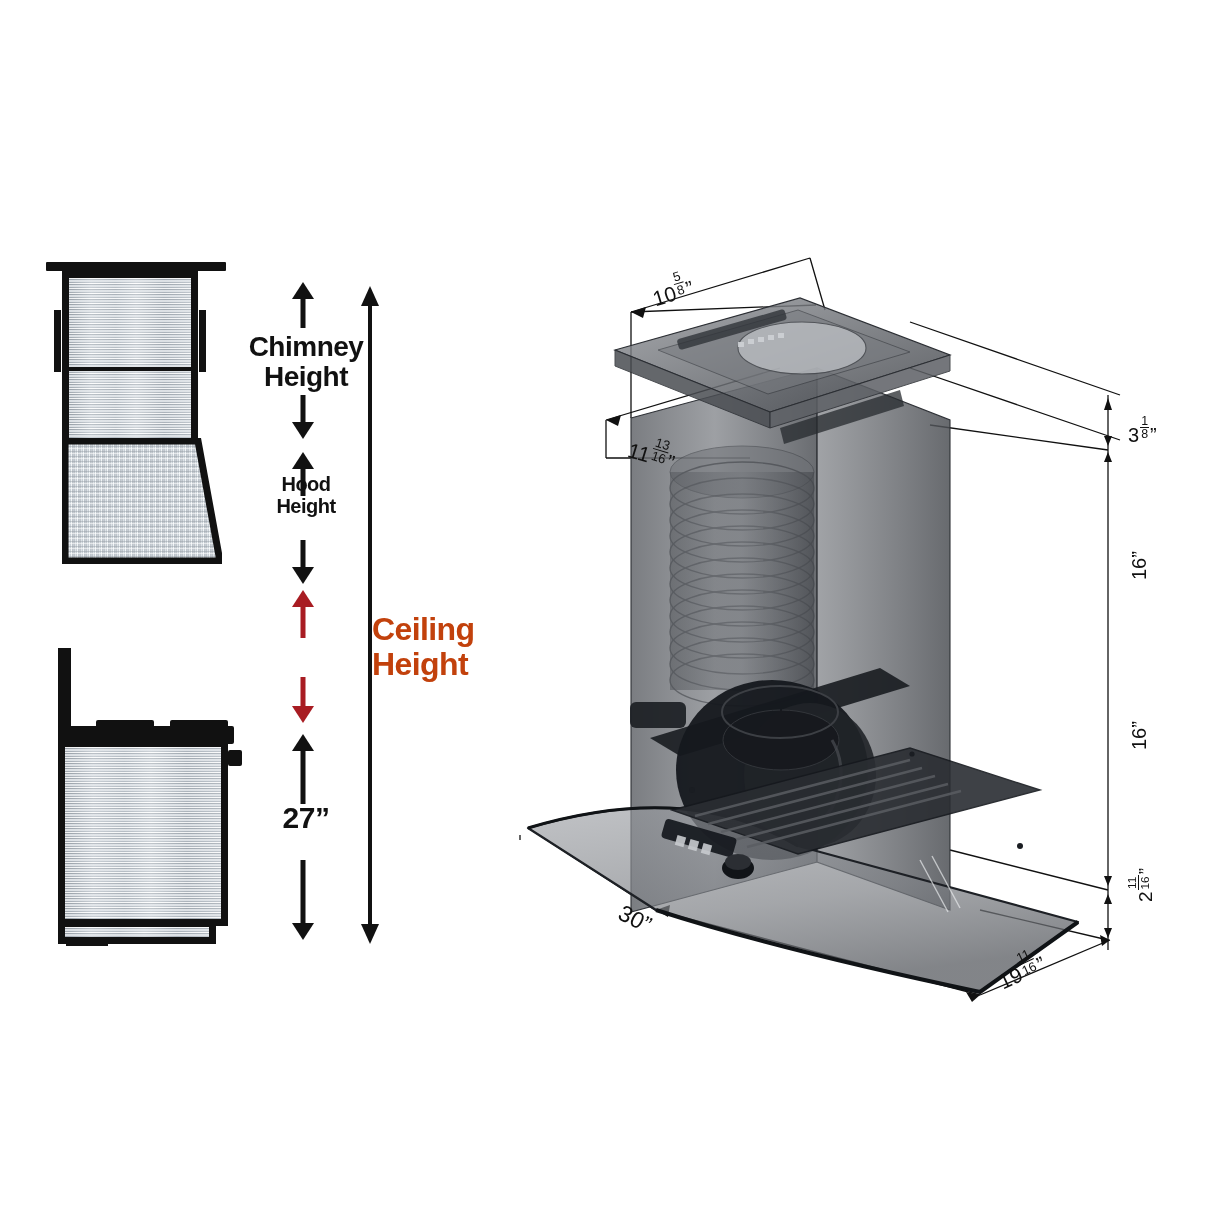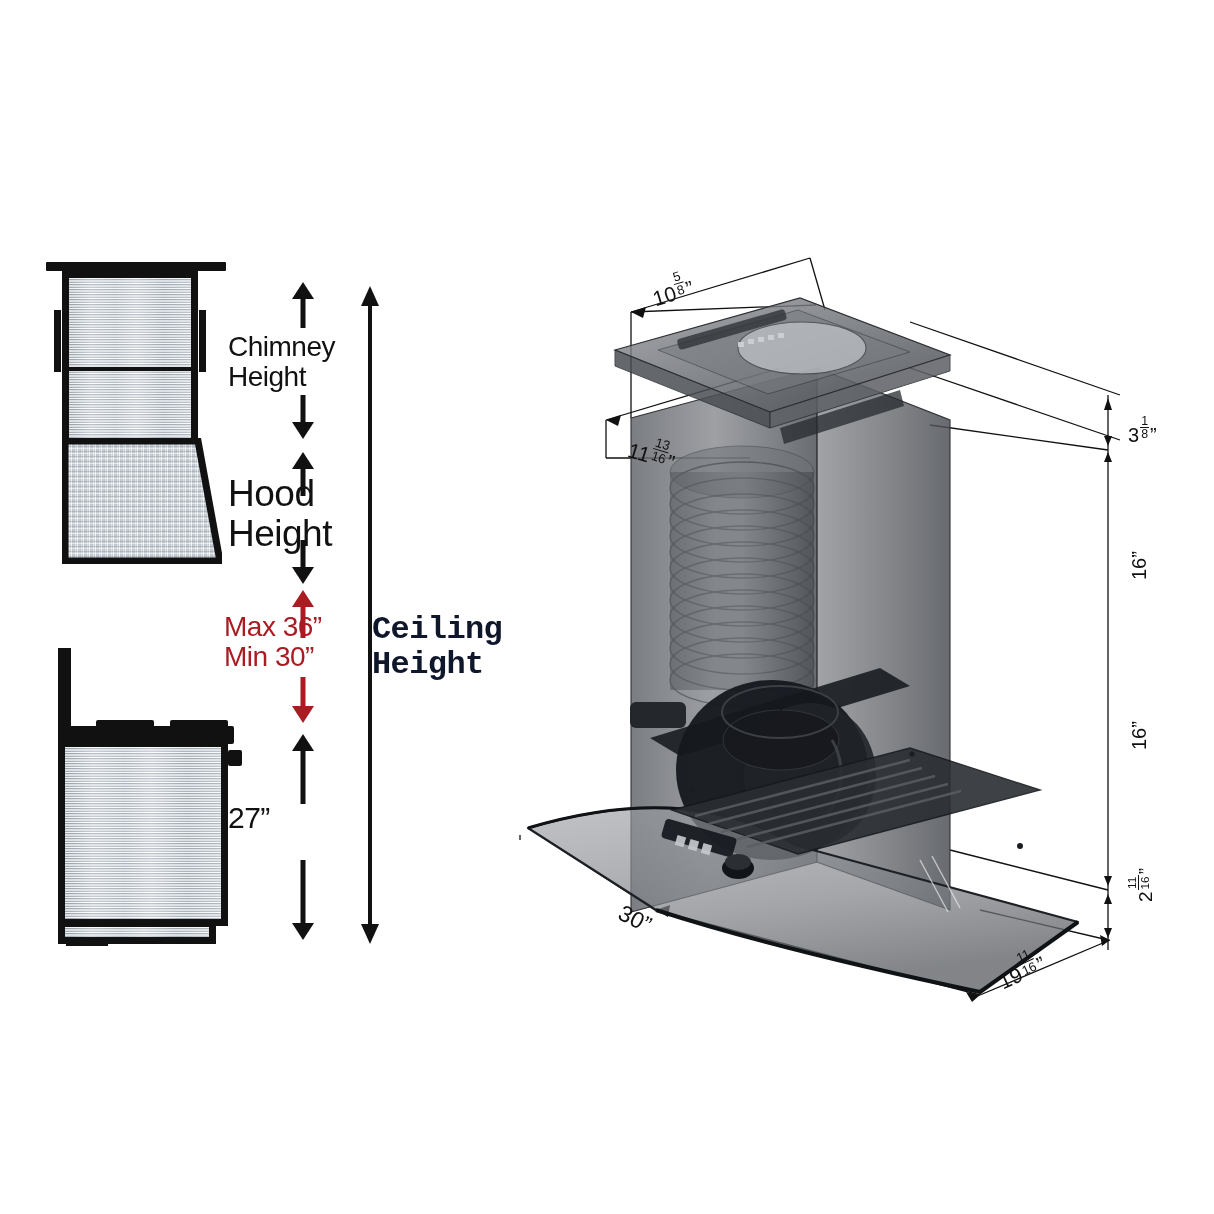--- a/index.html
+++ b/index.html
@@ -51,33 +51,33 @@
   .arrowline{position:absolute;width:0;}
   .arrowline .shaft{position:absolute;left:50%;transform:translateX(-50%);width:5px;background:#111;}
   .arrowline.red .shaft{background:#A81C22;}
   .arrowhead{position:absolute;left:50%;transform:translateX(-50%);width:0;height:0;
              border-left:11px solid transparent;border-right:11px solid transparent;}
   .ah-up{border-bottom:17px solid #111;top:0;}
   .ah-dn{border-top:17px solid #111;bottom:0;}
   .arrowline.red .ah-up{border-bottom-color:#A81C22;}
   .arrowline.red .ah-dn{border-top-color:#A81C22;}
 
-  .dimlabel{position:absolute;font-weight:normal;line-height:1.08;
+  .dimlabel{position:absolute;text-align:center;font-weight:bold;line-height:1.08;
             letter-spacing:-0.5px;color:#111;}
   .dimlabel.red{color:#A81C22;}
 
   
   .ceilarrow{position:absolute;left:358px;top:286px;width:24px;height:658px;}
   .ceilarrow .shaft{position:absolute;left:10px;top:14px;width:4px;height:630px;background:#111;}
   .ceilarrow .head-up{position:absolute;left:3px;top:0;width:0;height:0;
       border-left:9px solid transparent;border-right:9px solid transparent;border-bottom:20px solid #111;}
   .ceilarrow .head-dn{position:absolute;left:3px;bottom:0;width:0;height:0;
       border-left:9px solid transparent;border-right:9px solid transparent;border-top:20px solid #111;}
   .ceiling-label{position:absolute;left:372px;top:612px;font-weight:bold;font-size:32px;
-                 line-height:1.1;letter-spacing:-0.6px;color:#0f172a;font-family:Liberation Mono, monospace;}
+                 line-height:1.1;letter-spacing:-0.6px;color:#c2410c;}
 
   
   .model{position:absolute;left:480px;top:250px;width:734px;height:790px;}
   .model svg{display:block;}
 
   .dimtext{position:absolute;font-family:"Liberation Sans",sans-serif;color:#111;white-space:nowrap;}
   .frac{display:inline-block;font-size:.62em;line-height:1;text-align:center;vertical-align:.30em;
         margin:0 1px;}
   .frac .n{display:block;border-bottom:1px solid #111;padding:0 1px;}
   .frac .d{display:block;padding:0 1px;}
@@ -145,36 +145,32 @@
     </div>
     <div class="arrowline" style="left:46px;top:113px;width:22px;height:44px;">
       <div class="shaft" style="top:0;height:29px;"></div>
       <div class="arrowhead ah-dn"></div>
     </div>
 
     <div class="arrowline" style="left:46px;top:170px;width:22px;height:44px;">
       <div class="arrowhead ah-up"></div>
       <div class="shaft" style="top:15px;height:29px;"></div>
     </div>
-    <div class="dimlabel" style="left:-18px;top:192px;width:156px;font-size:37px;">
+    <div class="dimlabel" style="left:-18px;top:192px;width:156px;font-size:20px;">
       <div>Hood</div>
       <div>Height</div>
     </div>
     <div class="arrowline" style="left:46px;top:258px;width:22px;height:44px;">
       <div class="shaft" style="top:0;height:29px;"></div>
       <div class="arrowhead ah-dn"></div>
     </div>
 
     <div class="arrowline red" style="left:46px;top:308px;width:22px;height:48px;">
       <div class="arrowhead ah-up"></div>
       <div class="shaft" style="top:15px;height:33px;"></div>
-    </div>
-    <div class="dimlabel red" style="left:-22px;top:330px;width:164px;font-size:28px;">
-      <div>Max 36”</div>
-      <div>Min 30”</div>
     </div>
     <div class="arrowline red" style="left:46px;top:395px;width:22px;height:46px;">
       <div class="shaft" style="top:0;height:31px;"></div>
       <div class="arrowhead ah-dn"></div>
     </div>
 
     <div class="arrowline" style="left:46px;top:452px;width:22px;height:70px;">
       <div class="arrowhead ah-up"></div>
       <div class="shaft" style="top:15px;height:55px;"></div>
     </div>

